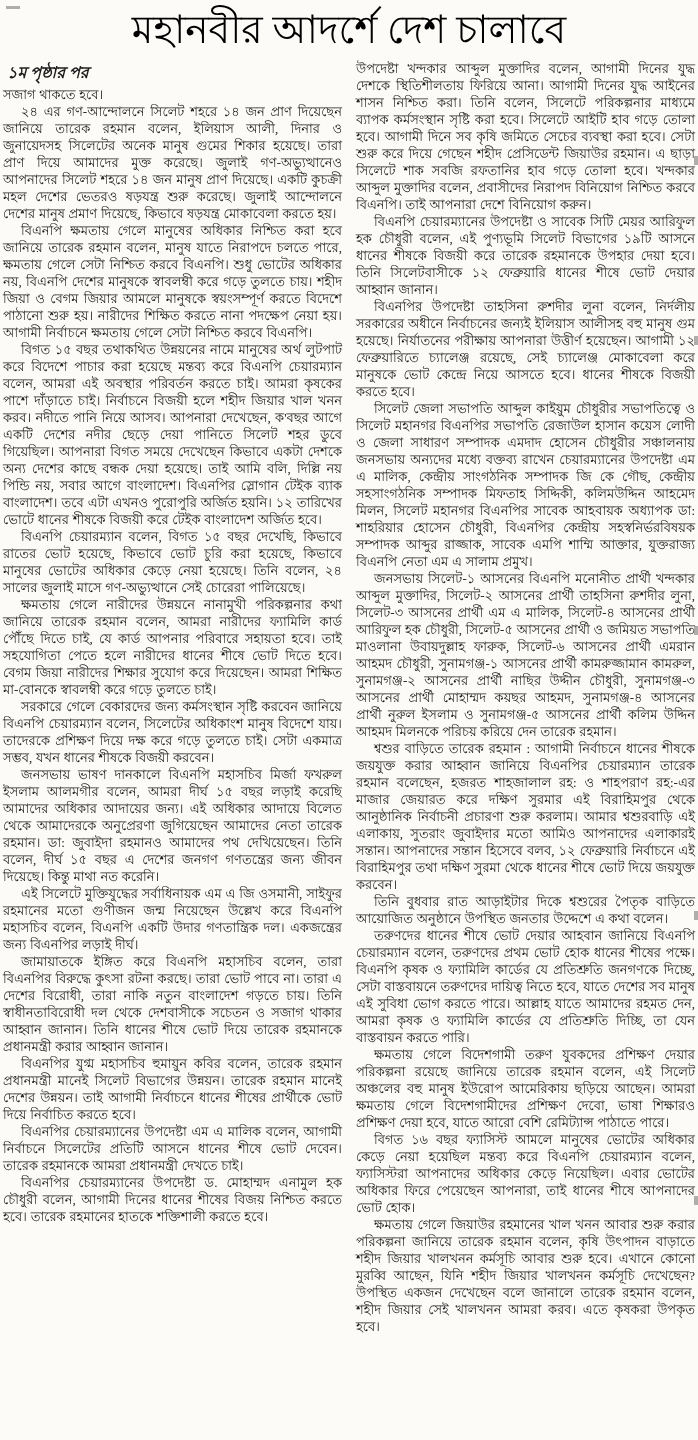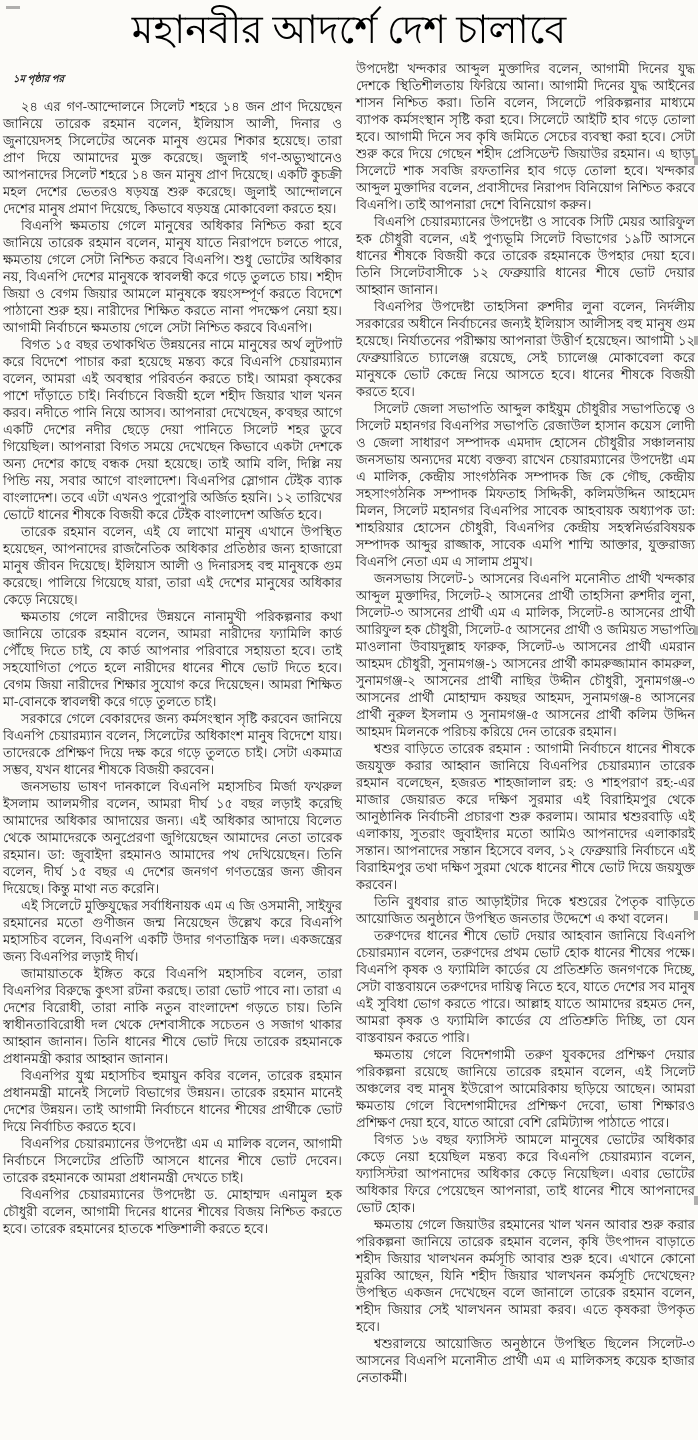--- a/index.html
+++ b/index.html
@@ -46,24 +46,24 @@
   .para {
     margin: 0;
     text-indent: 18px;
     word-spacing: 0.5px;
   }
   .para.noindent {
     text-indent: 0;
     font-family: Liberation Serif, serif;
   }
   .dateline {
-    margin: 10px;
+    margin: 4px;
     font-weight: 700;
     font-style: italic;
-    font-size: 10px;
+    font-size: 16px;
     line-height: 18px;
     text-indent: 0;
   }
   .lead {
     font-weight: 400;
   }
   
   .artifact {
     position: absolute;
     background: #6f6f6f;
@@ -80,24 +80,25 @@
 <body>
 
 <div class="page">
 
   <h1 class="headline">মহানবীর আদর্শে দেশ চালাবে</h1>
 
   <div class="columns">
 
     <div class="col">
       <p class="dateline">১ম পৃষ্ঠার পর</p>
+    <p class="para noindent">সজাগ থাকতে হবে।</p>
         <p class="para">২৪ এর গণ-আন্দোলনে সিলেট শহরে ১৪ জন প্রাণ দিয়েছেন জানিয়ে তারেক রহমান বলেন, ইলিয়াস আলী, দিনার ও জুনায়েদসহ সিলেটের অনেক মানুষ গুমের শিকার হয়েছে। তারা প্রাণ দিয়ে আমাদের মুক্ত করেছে। জুলাই গণ-অভ্যুত্থানেও আপনাদের সিলেট শহরে ১৪ জন মানুষ প্রাণ দিয়েছে। একটি কুচক্রী মহল দেশের ভেতরও ষড়যন্ত্র শুরু করেছে। জুলাই আন্দোলনে দেশের মানুষ প্রমাণ দিয়েছে, কিভাবে ষড়যন্ত্র মোকাবেলা করতে হয়।</p>
         <p class="para">বিএনপি ক্ষমতায় গেলে মানুষের অধিকার নিশ্চিত করা হবে জানিয়ে তারেক রহমান বলেন, মানুষ যাতে নিরাপদে চলতে পারে, ক্ষমতায় গেলে সেটা নিশ্চিত করবে বিএনপি। শুধু ভোটের অধিকার নয়, বিএনপি দেশের মানুষকে স্বাবলম্বী করে গড়ে তুলতে চায়। শহীদ জিয়া ও বেগম জিয়ার আমলে মানুষকে স্বয়ংসম্পূর্ণ করতে বিদেশে পাঠানো শুরু হয়। নারীদের শিক্ষিত করতে নানা পদক্ষেপ নেয়া হয়। আগামী নির্বাচনে ক্ষমতায় গেলে সেটা নিশ্চিত করবে বিএনপি।</p>
         <p class="para">বিগত ১৫ বছর তথাকথিত উন্নয়নের নামে মানুষের অর্থ লুটপাট করে বিদেশে পাচার করা হয়েছে মন্তব্য করে বিএনপি চেয়ারম্যান বলেন, আমরা এই অবস্থার পরিবর্তন করতে চাই। আমরা কৃষকের পাশে দাঁড়াতে চাই। নির্বাচনে বিজয়ী হলে শহীদ জিয়ার খাল খনন করব। নদীতে পানি নিয়ে আসব। আপনারা দেখেছেন, ক'বছর আগে একটি দেশের নদীর ছেড়ে দেয়া পানিতে সিলেট শহর ডুবে গিয়েছিল। আপনারা বিগত সময়ে দেখেছেন কিভাবে একটা দেশকে অন্য দেশের কাছে বন্ধক দেয়া হয়েছে। তাই আমি বলি, দিল্লি নয় পিন্ডি নয়, সবার আগে বাংলাদেশ। বিএনপির স্লোগান টেইক ব্যাক বাংলাদেশ। তবে এটা এখনও পুরোপুরি অর্জিত হয়নি। ১২ তারিখের ভোটে ধানের শীষকে বিজয়ী করে টেইক বাংলাদেশ অর্জিত হবে।</p>
-        <p class="para">তারেক রহমান বলেন, এই যে লাখো মানুষ এখানে উপস্থিত হয়েছেন, আপনাদের রাজনৈতিক অধিকার প্রতিষ্ঠার জন্য হাজারো মানুষ জীবন দিয়েছে। ইলিয়াস আলী ও দিনারসহ বহু মানুষকে গুম করেছে। পালিয়ে গিয়েছে যারা, তারা এই দেশের মানুষের অধিকার কেড়ে নিয়েছে।</p>
+        <p class="para">বিএনপি চেয়ারম্যান বলেন, বিগত ১৫ বছর দেখেছি, কিভাবে রাতের ভোট হয়েছে, কিভাবে ভোট চুরি করা হয়েছে, কিভাবে মানুষের ভোটের অধিকার কেড়ে নেয়া হয়েছে। তিনি বলেন, ২৪ সালের জুলাই মাসে গণ-অভ্যুত্থানে সেই চোরেরা পালিয়েছে।</p>
         <p class="para">ক্ষমতায় গেলে নারীদের উন্নয়নে নানামুখী পরিকল্পনার কথা জানিয়ে তারেক রহমান বলেন, আমরা নারীদের ফ্যামিলি কার্ড পৌঁছে দিতে চাই, যে কার্ড আপনার পরিবারে সহায়তা হবে। তাই সহযোগিতা পেতে হলে নারীদের ধানের শীষে ভোট দিতে হবে। বেগম জিয়া নারীদের শিক্ষার সুযোগ করে দিয়েছেন। আমরা শিক্ষিত মা-বোনকে স্বাবলম্বী করে গড়ে তুলতে চাই।</p>
         <p class="para">সরকারে গেলে বেকারদের জন্য কর্মসংস্থান সৃষ্টি করবেন জানিয়ে বিএনপি চেয়ারম্যান বলেন, সিলেটের অধিকাংশ মানুষ বিদেশে যায়। তাদেরকে প্রশিক্ষণ দিয়ে দক্ষ করে গড়ে তুলতে চাই। সেটা একমাত্র সম্ভব, যখন ধানের শীষকে বিজয়ী করবেন।</p>
         <p class="para">জনসভায় ভাষণ দানকালে বিএনপি মহাসচিব মির্জা ফখরুল ইসলাম আলমগীর বলেন, আমরা দীর্ঘ ১৫ বছর লড়াই করেছি আমাদের অধিকার আদায়ের জন্য। এই অধিকার আদায়ে বিলেত থেকে আমাদেরকে অনুপ্রেরণা জুগিয়েছেন আমাদের নেতা তারেক রহমান। ডা: জুবাইদা রহমানও আমাদের পথ দেখিয়েছেন। তিনি বলেন, দীর্ঘ ১৫ বছর এ দেশের জনগণ গণতন্ত্রের জন্য জীবন দিয়েছে। কিন্তু মাথা নত করেনি।</p>
         <p class="para">এই সিলেটে মুক্তিযুদ্ধের সর্বাধিনায়ক এম এ জি ওসমানী, সাইফুর রহমানের মতো গুণীজন জন্ম নিয়েছেন উল্লেখ করে বিএনপি মহাসচিব বলেন, বিএনপি একটি উদার গণতান্ত্রিক দল। একজন্ত্রের জন্য বিএনপির লড়াই দীর্ঘ।</p>
         <p class="para">জামায়াতকে ইঙ্গিত করে বিএনপি মহাসচিব বলেন, তারা বিএনপির বিরুদ্ধে কুৎসা রটনা করছে। তারা ভোট পাবে না। তারা এ দেশের বিরোধী, তারা নাকি নতুন বাংলাদেশ গড়তে চায়। তিনি স্বাধীনতাবিরোধী দল থেকে দেশবাসীকে সচেতন ও সজাগ থাকার আহ্বান জানান। তিনি ধানের শীষে ভোট দিয়ে তারেক রহমানকে প্রধানমন্ত্রী করার আহ্বান জানান।</p>
         <p class="para">বিএনপির যুগ্ম মহাসচিব হুমায়ুন কবির বলেন, তারেক রহমান প্রধানমন্ত্রী মানেই সিলেট বিভাগের উন্নয়ন। তারেক রহমান মানেই দেশের উন্নয়ন। তাই আগামী নির্বাচনে ধানের শীষের প্রার্থীকে ভোট দিয়ে নির্বাচিত করতে হবে।</p>
         <p class="para">বিএনপির চেয়ারম্যানের উপদেষ্টা এম এ মালিক বলেন, আগামী নির্বাচনে সিলেটের প্রতিটি আসনে ধানের শীষে ভোট দেবেন। তারেক রহমানকে আমরা প্রধানমন্ত্রী দেখতে চাই।</p>
         <p class="para">বিএনপির চেয়ারম্যানের উপদেষ্টা ড. মোহাম্মদ এনামুল হক চৌধুরী বলেন, আগামী দিনের ধানের শীষের বিজয় নিশ্চিত করতে হবে। তারেক রহমানের হাতকে শক্তিশালী করতে হবে।</p>
       </div>
 
@@ -106,21 +107,20 @@
         <p class="para">বিএনপি চেয়ারম্যানের উপদেষ্টা ও সাবেক সিটি মেয়র আরিফুল হক চৌধুরী বলেন, এই পুণ্যভূমি সিলেট বিভাগের ১৯টি আসনে ধানের শীষকে বিজয়ী করে তারেক রহমানকে উপহার দেয়া হবে। তিনি সিলেটবাসীকে ১২ ফেব্রুয়ারি ধানের শীষে ভোট দেয়ার আহ্বান জানান।</p>
         <p class="para">বিএনপির উপদেষ্টা তাহসিনা রুশদীর লুনা বলেন, নির্দলীয় সরকারের অধীনে নির্বাচনের জন্যই ইলিয়াস আলীসহ বহু মানুষ গুম হয়েছে। নির্যাতনের পরীক্ষায় আপনারা উত্তীর্ণ হয়েছেন। আগামী ১২ ফেব্রুয়ারিতে চ্যালেঞ্জ রয়েছে, সেই চ্যালেঞ্জ মোকাবেলা করে মানুষকে ভোট কেন্দ্রে নিয়ে আসতে হবে। ধানের শীষকে বিজয়ী করতে হবে।</p>
         <p class="para">সিলেট জেলা সভাপতি আব্দুল কাইয়ুম চৌধুরীর সভাপতিত্বে ও সিলেট মহানগর বিএনপির সভাপতি রেজাউল হাসান কয়েস লোদী ও জেলা সাধারণ সম্পাদক এমদাদ হোসেন চৌধুরীর সঞ্চালনায় জনসভায় অন্যদের মধ্যে বক্তব্য রাখেন চেয়ারম্যানের উপদেষ্টা এম এ মালিক, কেন্দ্রীয় সাংগঠনিক সম্পাদক জি কে গৌছ, কেন্দ্রীয় সহসাংগঠনিক সম্পাদক মিফতাহ সিদ্দিকী, কলিমউদ্দিন আহমেদ মিলন, সিলেট মহানগর বিএনপির সাবেক আহবায়ক অধ্যাপক ডা: শাহরিয়ার হোসেন চৌধুরী, বিএনপির কেন্দ্রীয় সহস্বনির্ভরবিষয়ক সম্পাদক আব্দুর রাজ্জাক, সাবেক এমপি শাম্মি আক্তার, যুক্তরাজ্য বিএনপি নেতা এম এ সালাম প্রমুখ।</p>
         <p class="para">জনসভায় সিলেট-১ আসনের বিএনপি মনোনীত প্রার্থী খন্দকার আব্দুল মুক্তাদির, সিলেট-২ আসনের প্রার্থী তাহসিনা রুশদীর লুনা, সিলেট-৩ আসনের প্রার্থী এম এ মালিক, সিলেট-৪ আসনের প্রার্থী আরিফুল হক চৌধুরী, সিলেট-৫ আসনের প্রার্থী ও জমিয়ত সভাপতি মাওলানা উবায়দুল্লাহ ফারুক, সিলেট-৬ আসনের প্রার্থী এমরান আহমদ চৌধুরী, সুনামগঞ্জ-১ আসনের প্রার্থী কামরুজ্জামান কামরুল, সুনামগঞ্জ-২ আসনের প্রার্থী নাছির উদ্দীন চৌধুরী, সুনামগঞ্জ-৩ আসনের প্রার্থী মোহাম্মদ কয়ছর আহমদ, সুনামগঞ্জ-৪ আসনের প্রার্থী নুরুল ইসলাম ও সুনামগঞ্জ-৫ আসনের প্রার্থী কলিম উদ্দিন আহমদ মিলনকে পরিচয় করিয়ে দেন তারেক রহমান।</p>
         <p class="para"><b class="lead">শ্বশুর বাড়িতে তারেক রহমান :</b> আগামী নির্বাচনে ধানের শীষকে জয়যুক্ত করার আহ্বান জানিয়ে বিএনপির চেয়ারম্যান তারেক রহমান বলেছেন, হজরত শাহজালাল রহ: ও শাহপরাণ রহ:-এর মাজার জেয়ারত করে দক্ষিণ সুরমার এই বিরাহিমপুর থেকে আনুষ্ঠানিক নির্বাচনী প্রচারণা শুরু করলাম। আমার শ্বশুরবাড়ি এই এলাকায়, সুতরাং জুবাইদার মতো আমিও আপনাদের এলাকারই সন্তান। আপনাদের সন্তান হিসেবে বলব, ১২ ফেব্রুয়ারি নির্বাচনে এই বিরাহিমপুর তথা দক্ষিণ সুরমা থেকে ধানের শীষে ভোট দিয়ে জয়যুক্ত করবেন।</p>
         <p class="para">তিনি বুধবার রাত আড়াইটার দিকে শ্বশুরের পৈতৃক বাড়িতে আয়োজিত অনুষ্ঠানে উপস্থিত জনতার উদ্দেশে এ কথা বলেন।</p>
         <p class="para">তরুণদের ধানের শীষে ভোট দেয়ার আহবান জানিয়ে বিএনপি চেয়ারম্যান বলেন, তরুণদের প্রথম ভোট হোক ধানের শীষের পক্ষে। বিএনপি কৃষক ও ফ্যামিলি কার্ডের যে প্রতিশ্রুতি জনগণকে দিচ্ছে, সেটা বাস্তবায়নে তরুণদের দায়িত্ব নিতে হবে, যাতে দেশের সব মানুষ এই সুবিধা ভোগ করতে পারে। আল্লাহ যাতে আমাদের রহমত দেন, আমরা কৃষক ও ফ্যামিলি কার্ডের যে প্রতিশ্রুতি দিচ্ছি, তা যেন বাস্তবায়ন করতে পারি।</p>
         <p class="para">ক্ষমতায় গেলে বিদেশগামী তরুণ যুবকদের প্রশিক্ষণ দেয়ার পরিকল্পনা রয়েছে জানিয়ে তারেক রহমান বলেন, এই সিলেট অঞ্চলের বহু মানুষ ইউরোপ আমেরিকায় ছড়িয়ে আছেন। আমরা ক্ষমতায় গেলে বিদেশগামীদের প্রশিক্ষণ দেবো, ভাষা শিক্ষারও প্রশিক্ষণ দেয়া হবে, যাতে আরো বেশি রেমিট্যান্স পাঠাতে পারে।</p>
         <p class="para">বিগত ১৬ বছর ফ্যাসিস্ট আমলে মানুষের ভোটের অধিকার কেড়ে নেয়া হয়েছিল মন্তব্য করে বিএনপি চেয়ারম্যান বলেন, ফ্যাসিস্টরা আপনাদের অধিকার কেড়ে নিয়েছিল। এবার ভোটের অধিকার ফিরে পেয়েছেন আপনারা, তাই ধানের শীষে আপনাদের ভোট হোক।</p>
         <p class="para">ক্ষমতায় গেলে জিয়াউর রহমানের খাল খনন আবার শুরু করার পরিকল্পনা জানিয়ে তারেক রহমান বলেন, কৃষি উৎপাদন বাড়াতে শহীদ জিয়ার খালখনন কর্মসূচি আবার শুরু হবে। এখানে কোনো মুরব্বি আছেন, যিনি শহীদ জিয়ার খালখনন কর্মসূচি দেখেছেন? উপস্থিত একজন দেখেছেন বলে জানালে তারেক রহমান বলেন, শহীদ জিয়ার সেই খালখনন আমরা করব। এতে কৃষকরা উপকৃত হবে।</p>
-        <p class="para">শ্বশুরালয়ে আয়োজিত অনুষ্ঠানে উপস্থিত ছিলেন সিলেট-৩ আসনের বিএনপি মনোনীত প্রার্থী এম এ মালিকসহ কয়েক হাজার নেতাকর্মী।</p>
       </div>
 
   </div>
 
   <div class="artifact a1"></div>
   <div class="artifact a2"></div>
   <div class="artifact a3"></div>
   <div class="artifact a4"></div>
   <div class="artifact a5"></div>
   <div class="artifact a6"></div>

